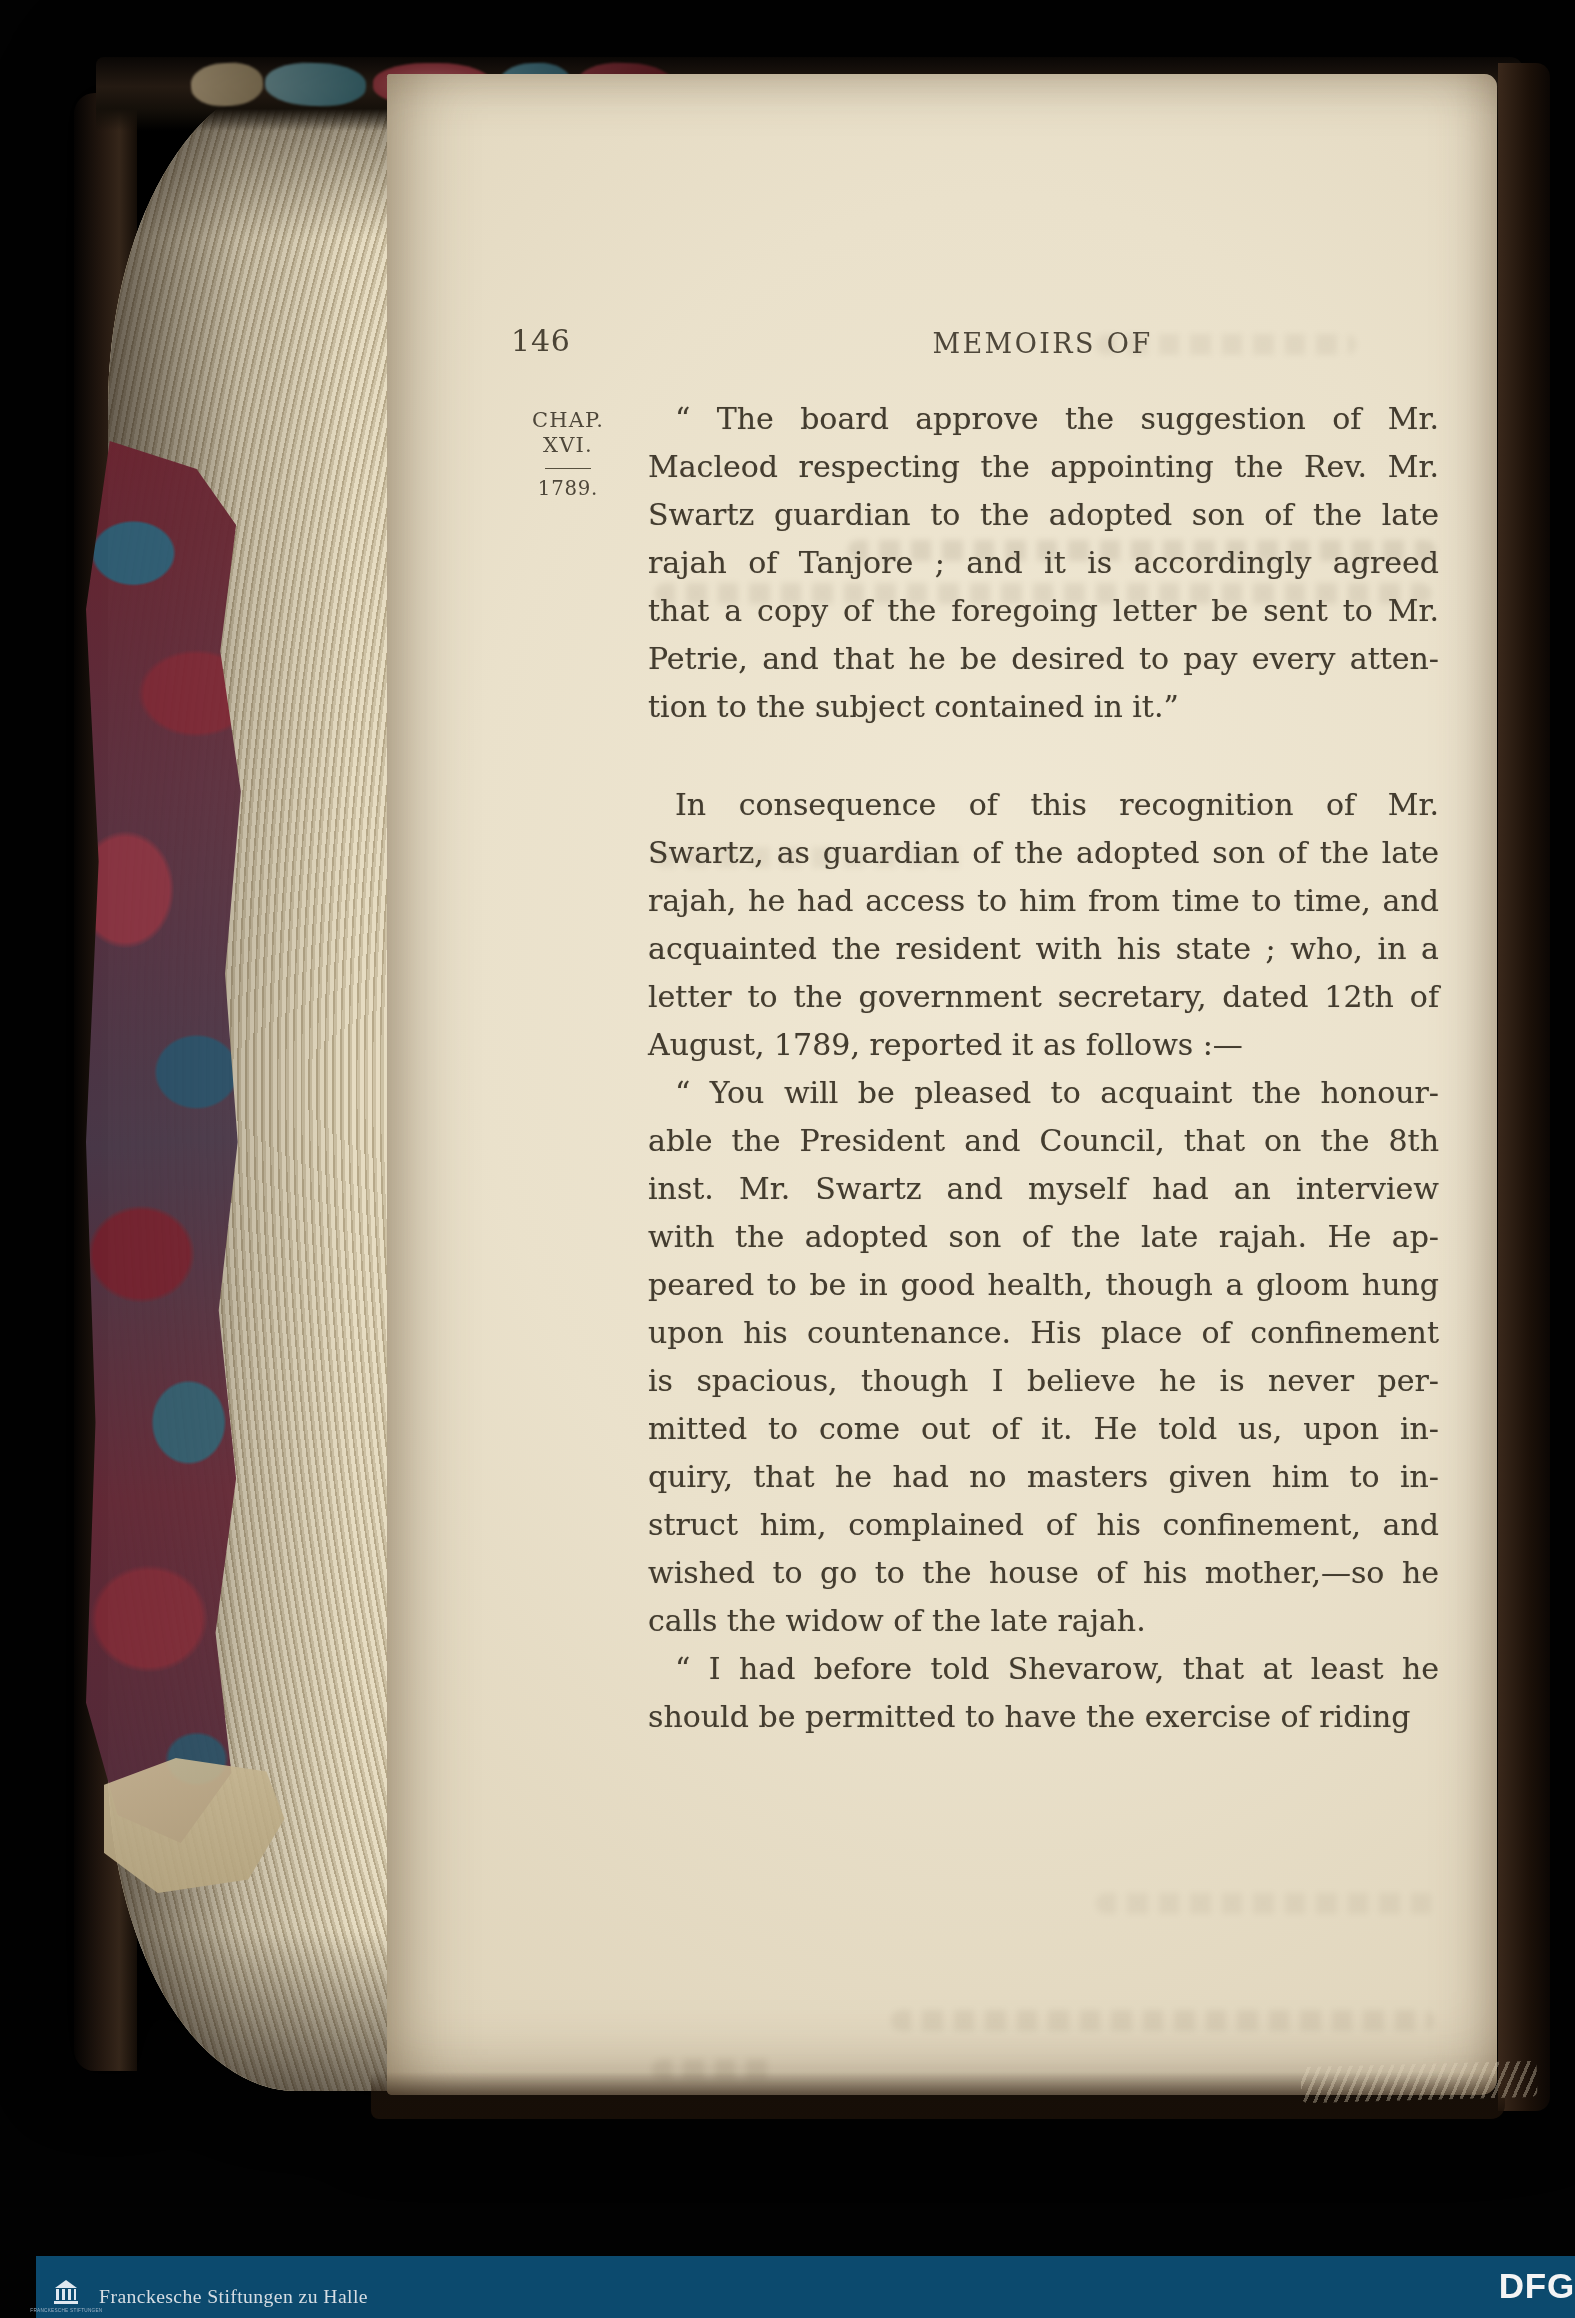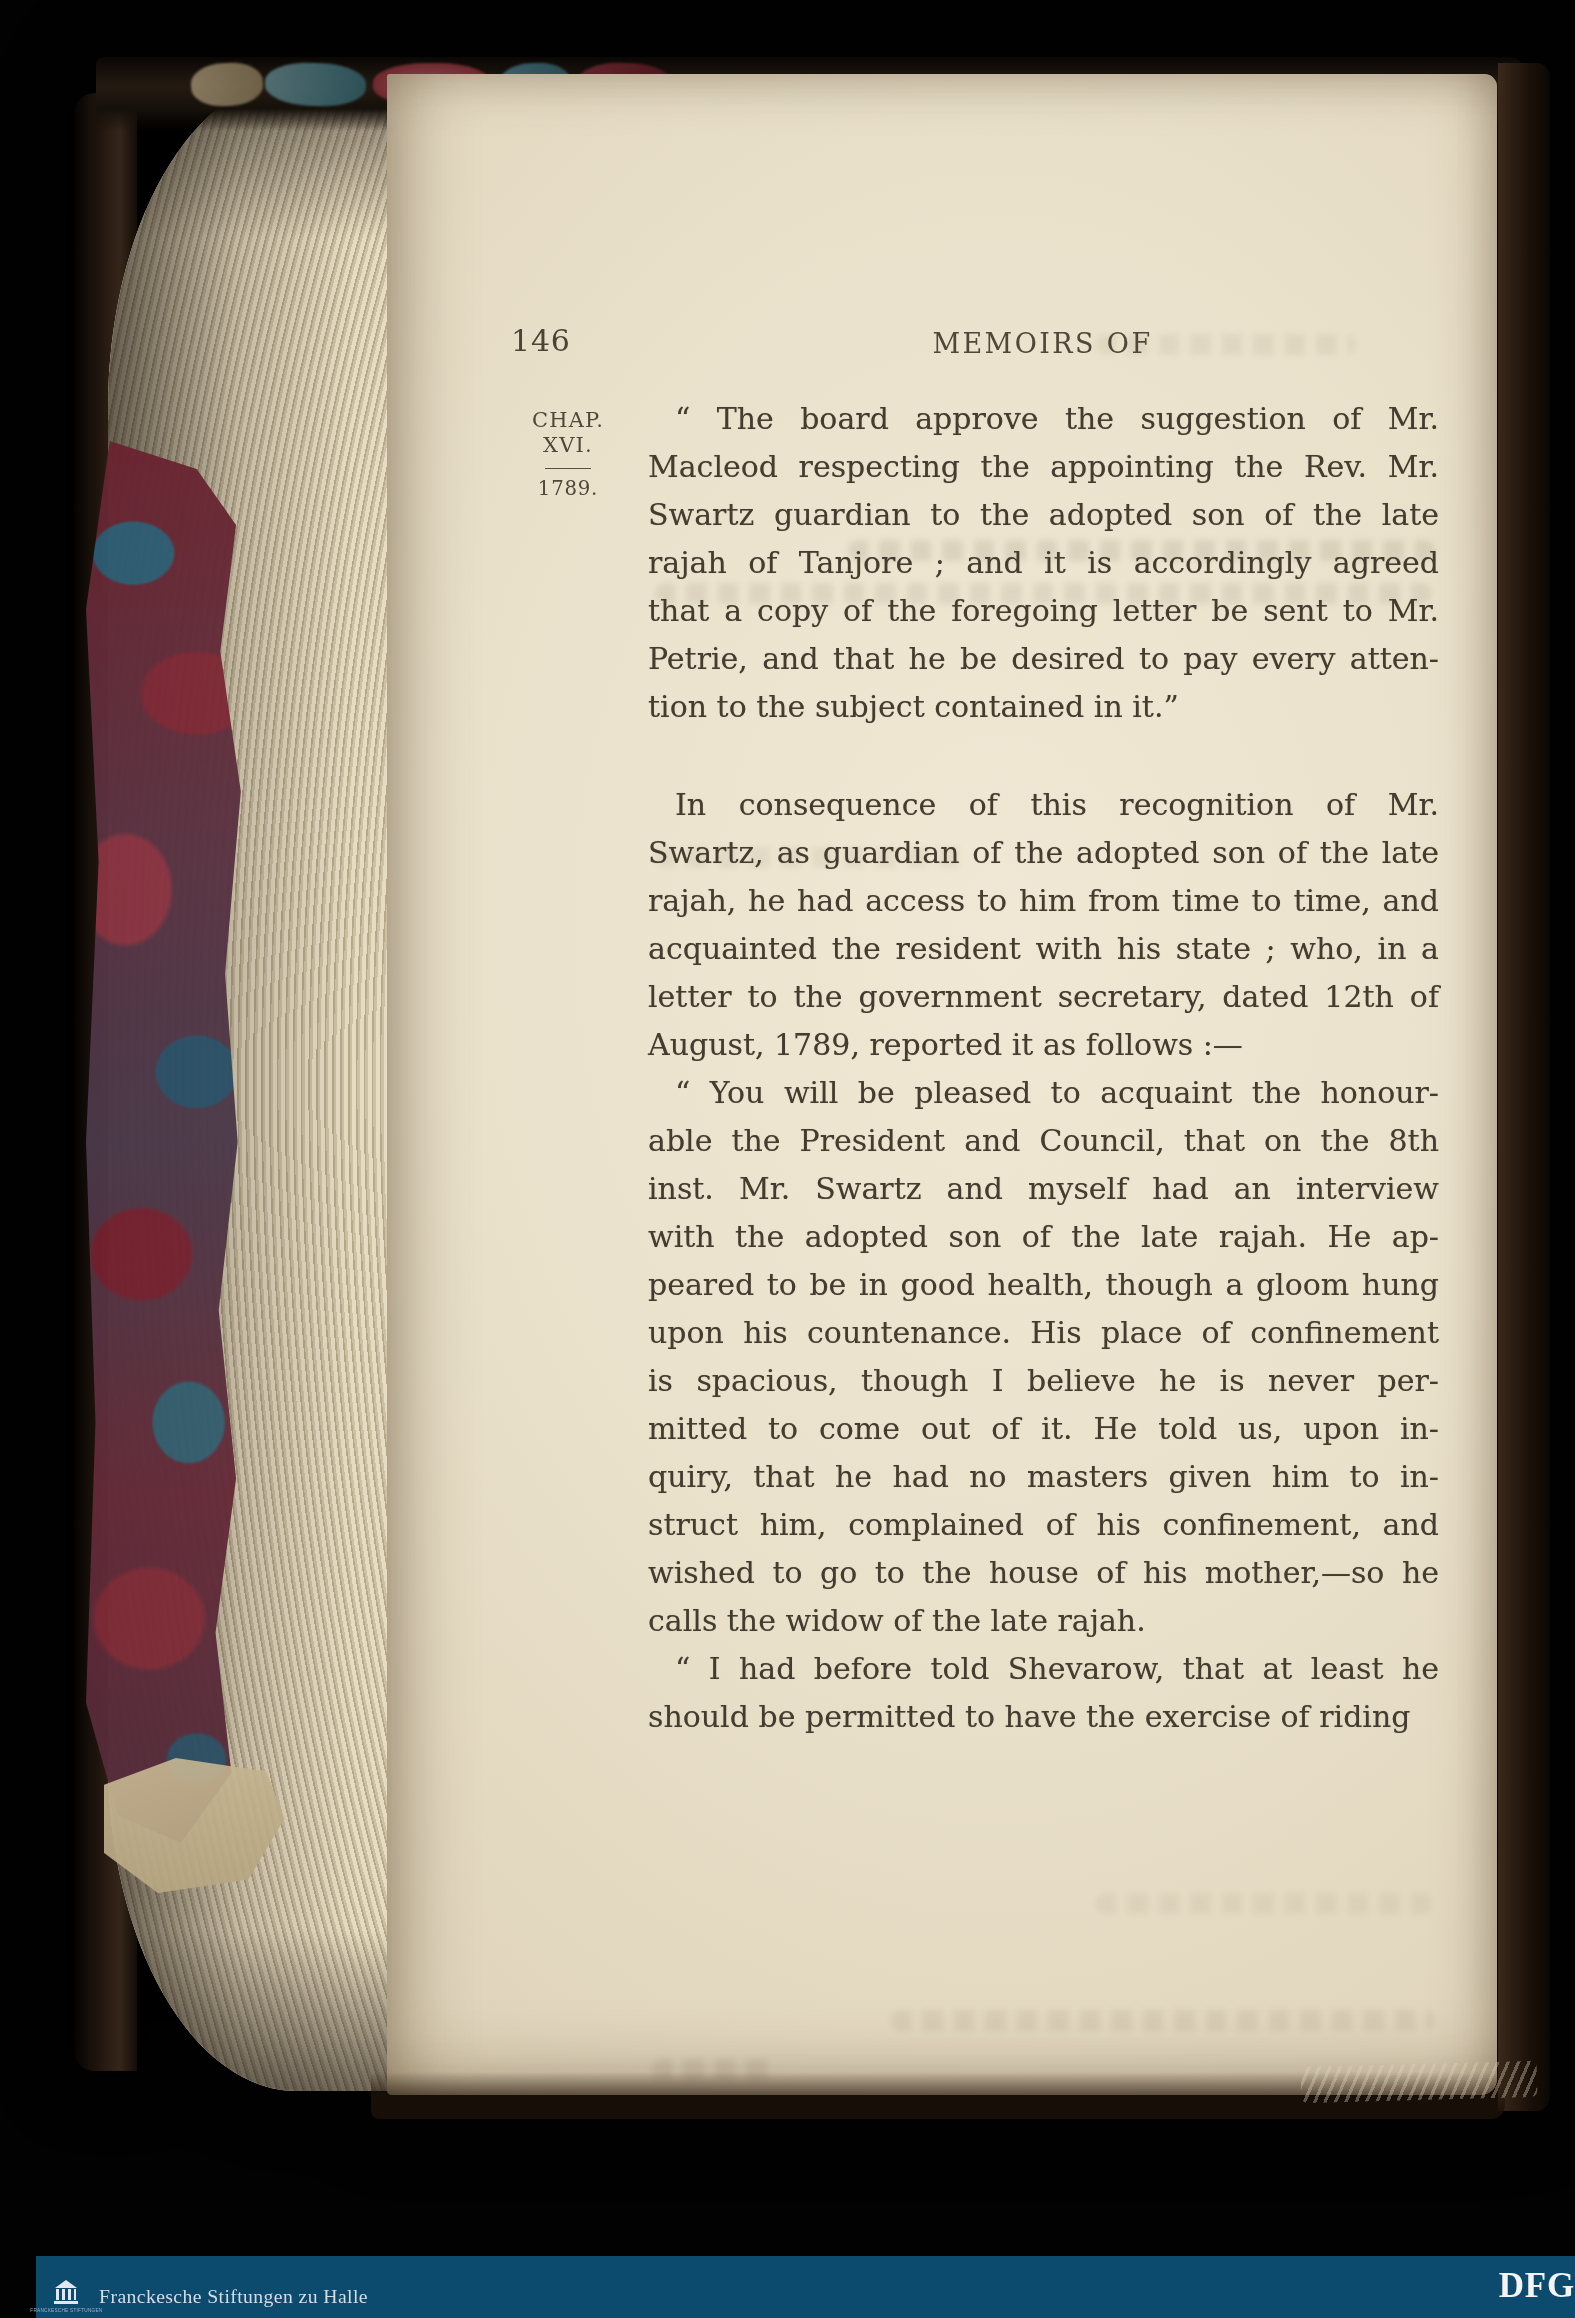--- a/index.html
+++ b/index.html
@@ -101,21 +101,21 @@
   .footer-left{position:absolute;left:9.5px;bottom:6.3px;display:flex;align-items:center;gap:12.6px;}
   .fs-logo{display:flex;flex-direction:column;align-items:center;width:41px;}
   .fs-roof{width:0;height:0;border-left:11.8px solid transparent;border-right:11.8px solid transparent;
            border-bottom:8.7px solid #dfe8f0;}
   .fs-cols{width:20.5px;height:10.2px;margin-top:1.6px;
            background:repeating-linear-gradient(90deg,#dfe8f0 0 3.2px,transparent 3.2px 5.9px);}
   .fs-base{width:23.6px;height:3.2px;background:#dfe8f0;margin-top:1.6px;}
   .fs-caption{font-family:"Liberation Sans",sans-serif;font-size:5.5px;color:#9fb3c6;
               letter-spacing:0.3px;margin-top:2.4px;white-space:nowrap;transform:scale(.85);}
   .institution{font-family:"Liberation Serif",serif;font-size:19.7px;color:#d6dde3;letter-spacing:0.4px;}
-  .dfg{position:absolute;right:36px;bottom:12.6px;font-family:Liberation Serif, serif;
+  .dfg{position:absolute;right:36px;bottom:12.6px;font-family:Liberation Sans, sans-serif;
        font-weight:700;font-size:35px;color:#f4f4f4;letter-spacing:0.8px;}
 
   .vignette{position:absolute;left:0;top:0;width:1575px;height:2260px;pointer-events:none;z-index:6;
             background:radial-gradient(140% 110% at 50% 45%,rgba(0,0,0,0) 60%,rgba(0,0,0,.45) 100%);}
 </style>
 </head>
 <body>
 
 <div class="scan">
 

